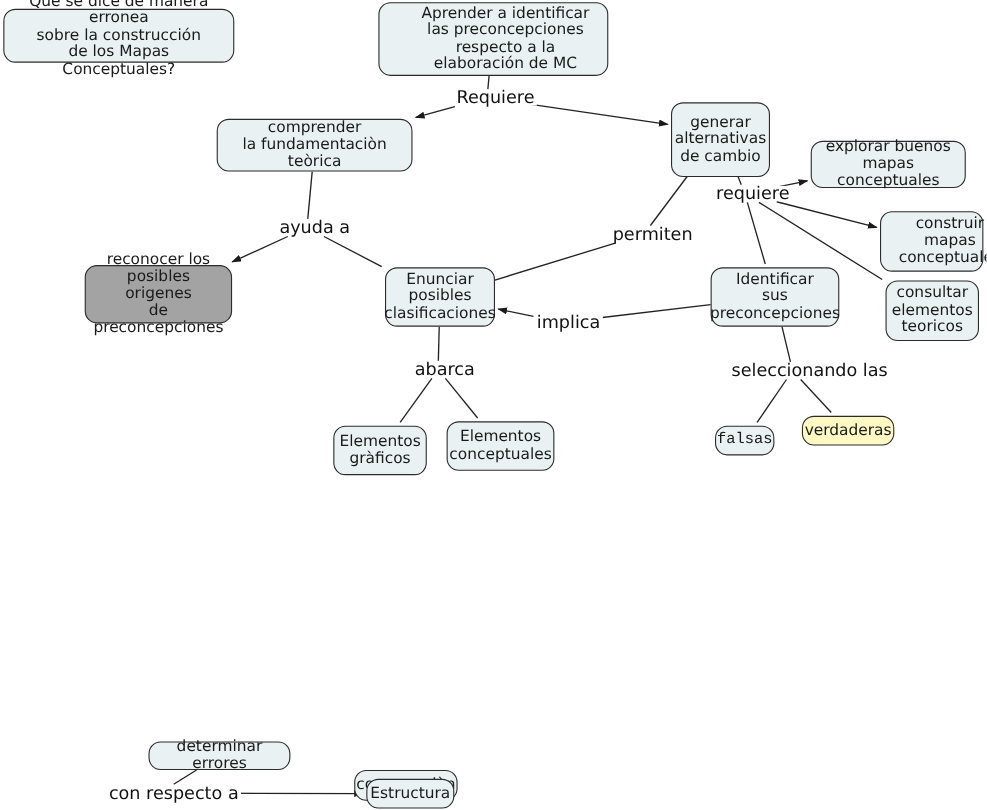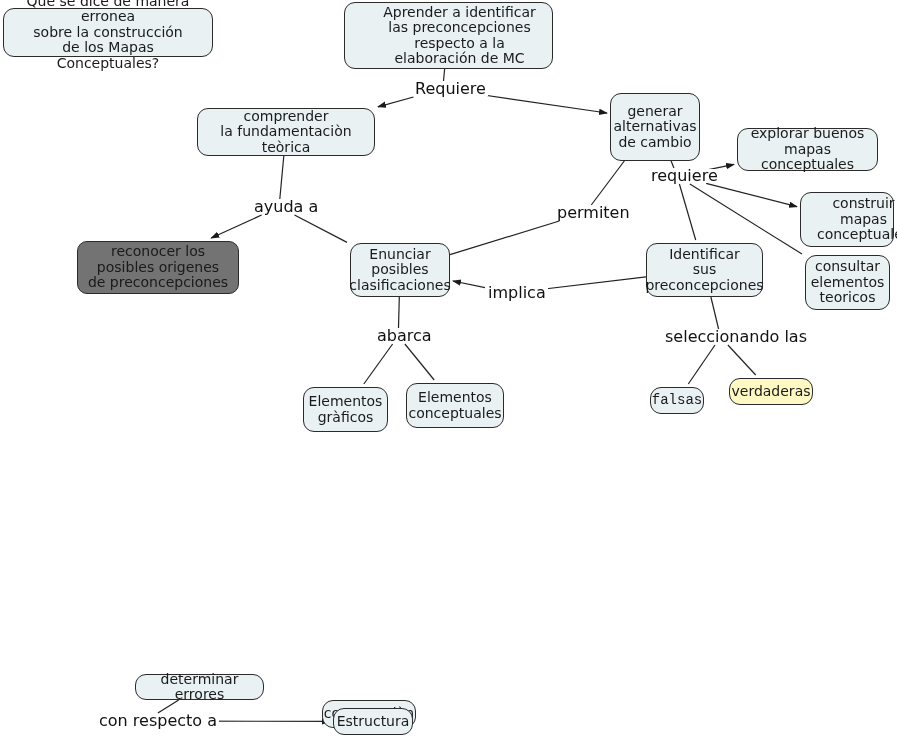--- a/index.html
+++ b/index.html
@@ -112,21 +112,21 @@
 alternativas
 de cambio</div>
       <div class="node" style="left: 737px; top: 128px; width: 141px; height: 43px; background: rgb(233, 241, 243); border-color: rgb(43, 43, 43); color: rgb(26, 26, 26);">explorar buenos
 mapas conceptuales</div>
       <div class="node" style="left: 800px; top: 192px; width: 94px; height: 55px; background: rgb(233, 241, 243); border-color: rgb(43, 43, 43); color: rgb(26, 26, 26); padding-left: 39px;">construir
 mapas
 conceptuales</div>
       <div class="node" style="left: 805px; top: 255px; width: 85px; height: 55px; background: rgb(233, 241, 243); border-color: rgb(43, 43, 43); color: rgb(26, 26, 26);">consultar
 elementos
 teoricos</div>
-      <div class="node" style="left: 77px; top: 241px; width: 162px; height: 53px; background: #737373; border-color: rgb(43, 43, 43); color: rgb(26, 26, 26); border-radius: 10px;">reconocer los
+      <div class="node" style="left: 77px; top: 241px; width: 134px; height: 53px; background: #a3a3a3; border-color: rgb(43, 43, 43); color: rgb(26, 26, 26);">reconocer los
 posibles origenes
 de preconcepciones</div>
       <div class="node" style="left: 350px; top: 243px; width: 100px; height: 54px; background: rgb(233, 241, 243); border-color: rgb(43, 43, 43); color: rgb(26, 26, 26);">Enunciar
 posibles
 clasificaciones</div>
       <div class="node" style="left: 646px; top: 243px; width: 117px; height: 54px; background: rgb(233, 241, 243); border-color: rgb(43, 43, 43); color: rgb(26, 26, 26);">Identificar
 sus
 preconcepciones</div>
       <div class="node" style="left: 303px; top: 387px; width: 85px; height: 45px; background: rgb(233, 241, 243); border-color: rgb(43, 43, 43); color: rgb(26, 26, 26);">Elementos
 gràficos</div>

